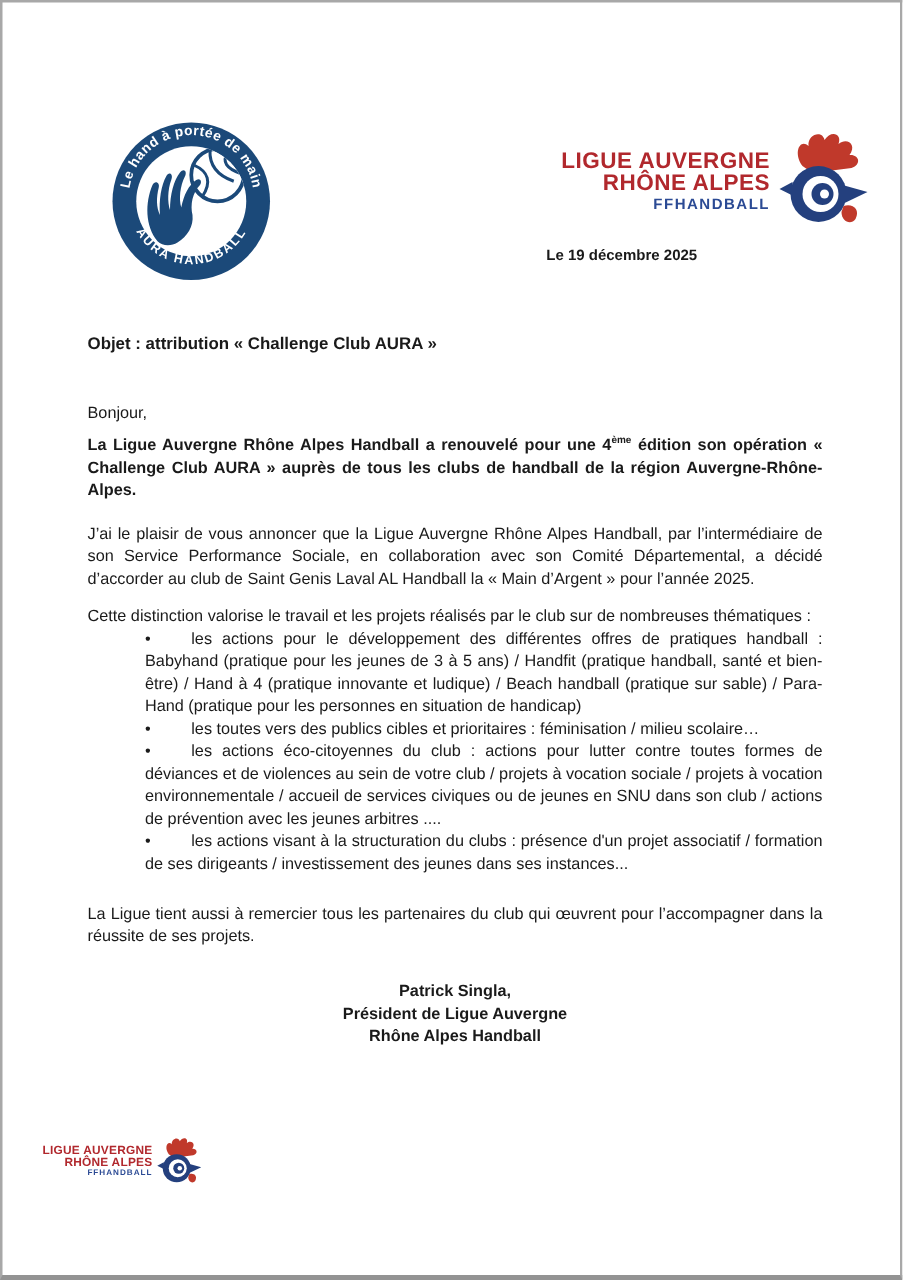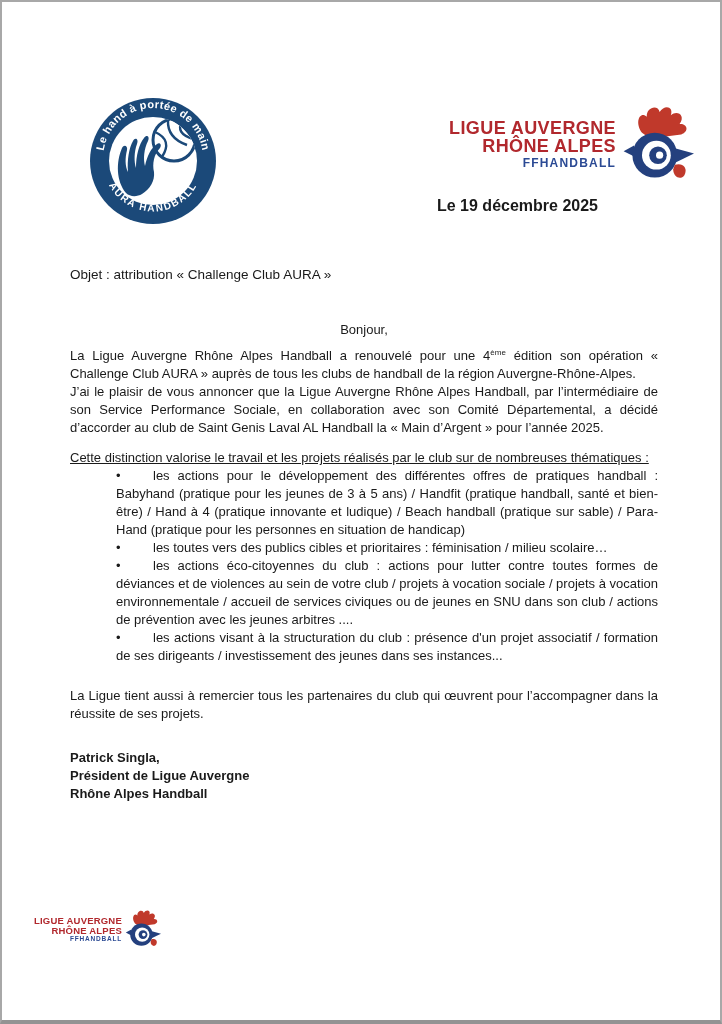--- a/index.html
+++ b/index.html
@@ -14,35 +14,35 @@
     color:#1a1a1a;
     overflow:hidden;
   }
   
   .aura-logo{position:absolute;left:86px;top:94px;width:130px;height:130px;}
   .league-logo{position:absolute;top:98px;right:22px;display:flex;align-items:center;gap:2px;}
   .league-text{text-align:right;line-height:1.02;}
   .league-line1,.league-line2{font-size:18px;font-weight:bold;color:#b1282d;letter-spacing:.4px;}
   .league-line3{font-size:12px;font-weight:bold;color:#2b4a94;letter-spacing:1.2px;margin-top:1px;}
   .rooster{width:80px;height:88px;}
-  .date{position:absolute;left:435px;top:195px;font-size:16px;font-weight:bold;}
+  .date{position:absolute;left:435px;top:195px;font-size:12px;font-weight:bold;}
   
   .content{position:absolute;left:68px;top:264px;width:588px;font-size:13px;line-height:18px;}
-  .subject{font-weight:normal;font-size:13.5px;margin:0 0 37px 0;}
-  .greeting{margin:0 0 8px 0;text-align:center;}
+  .subject{font-weight:bold;font-size:13.5px;margin:0 0 37px 0;}
+  .greeting{margin:0 0 8px 0;}
   .para{text-align:justify;margin:0;}
-  .p1{}
+  .p1{margin-bottom:17px;font-weight:bold;}
   .p2{margin-bottom:12px;}
-  .p3i{margin-bottom:0;text-decoration:underline;}
+  .p3i{margin-bottom:0;}
   .bullets{margin:0;padding:0;list-style:none;}
   .bullets li{margin-left:46px;text-align:justify;}
   .bmark{display:inline-block;width:37px;}
   .p4{margin-top:22px;}
   .closing{margin-top:30px;}
-  .signature{margin-top:26px;font-weight:bold;}
+  .signature{margin-top:26px;text-align:center;font-weight:bold;}
   .b{font-weight:normal;}
   .sup{vertical-align:super;font-size:8px;line-height:0;}
   
   .footer-logo{position:absolute;left:32px;top:905px;display:flex;align-items:center;gap:1px;}
   .footer-text{text-align:right;line-height:1.05;}
   .footer-line1,.footer-line2{font-size:9.5px;font-weight:bold;color:#b1282d;letter-spacing:.2px;}
   .footer-line3{font-size:6.5px;font-weight:bold;color:#2b4a94;letter-spacing:.8px;}
   .rooster-sm{width:40px;height:44px;}
 </style>
 </head>
@@ -112,21 +112,21 @@
   <div class="content">
     <p class="subject">Objet : attribution « Challenge Club AURA »</p>
     <p class="greeting">Bonjour,</p>
     <p class="para p1"><span>La Ligue Auvergne Rhône Alpes Handball a renouvelé pour une 4</span><span class="sup">ème</span><span> édition son opération « Challenge Club AURA » auprès de tous les clubs de handball de la région Auvergne-Rhône-Alpes.</span></p>
     <p class="para p2"><span>J’ai le plaisir de vous annoncer que la Ligue Auvergne Rhône Alpes Handball, par l’intermédiaire de son Service Performance Sociale, en collaboration avec son Comité Départemental, a décidé d’accorder au club de Saint Genis Laval AL Handball la « </span><span class="b">Main d’Argent</span><span> » pour l’année 2025.</span></p>
     <p class="para p3i">Cette distinction valorise le travail et les projets réalisés par le club sur de nombreuses thématiques :</p>
     <ul class="bullets">
       <li><span class="bmark">•</span><span><span>les actions pour le développement des différentes offres de pratiques handball : </span><span class="b">Babyhand</span><span> (pratique pour les jeunes de 3 à 5 ans) / </span><span class="b">Handfit</span><span> (pratique handball, santé et bien-être) / </span><span class="b">Hand à 4</span><span> (pratique innovante et ludique) / </span><span class="b">Beach handball</span><span> (pratique sur sable) / </span><span class="b">Para-Hand</span><span> (pratique pour les personnes en situation de handicap)</span></span></li>
       <li><span class="bmark">•</span><span><span>les toutes vers des </span><span class="b">publics cibles et prioritaires</span><span> : féminisation / milieu scolaire…</span></span></li>
       <li><span class="bmark">•</span><span><span>les actions </span><span class="b">éco-citoyennes</span><span> du club : actions pour lutter contre toutes formes de déviances et de violences au sein de votre club / projets à vocation sociale / projets à vocation environnementale / accueil de services civiques ou de jeunes en SNU dans son club / actions de prévention avec les jeunes arbitres ....</span></span></li>
-      <li><span class="bmark">•</span><span><span>les actions visant à la </span><span class="b">structuration du club</span><span> : présence d'un projet associatif / formation de ses dirigeants / investissement des jeunes dans ses instances...</span></span></li>
+      <li><span class="bmark">•</span><span><span>les actions visant à la </span><span class="b">structuration du clubs</span><span> : présence d'un projet associatif / formation de ses dirigeants / investissement des jeunes dans ses instances...</span></span></li>
     </ul>
     <p class="para p4">La Ligue tient aussi à remercier tous les partenaires du club qui œuvrent pour l’accompagner dans la réussite de ses projets.</p>
     <div class="signature">
       <div>Patrick Singla,</div>
       <div>Président de Ligue Auvergne</div>
       <div>Rhône Alpes Handball</div>
     </div>
   </div>
 
   <div class="footer-logo">

